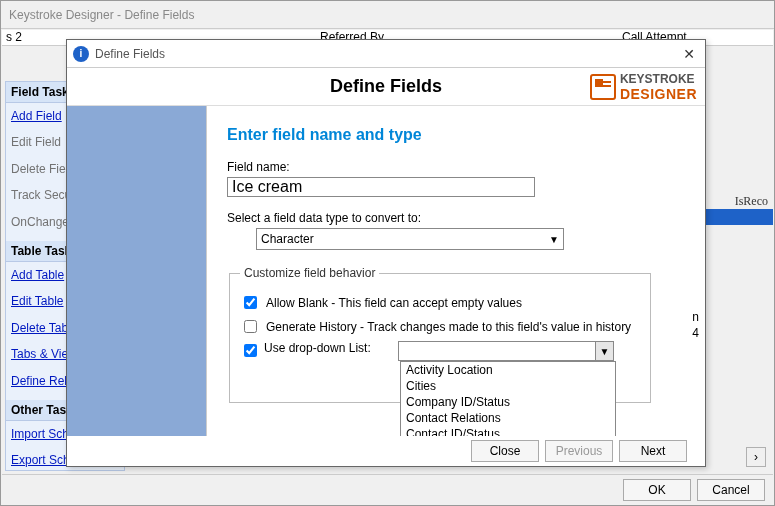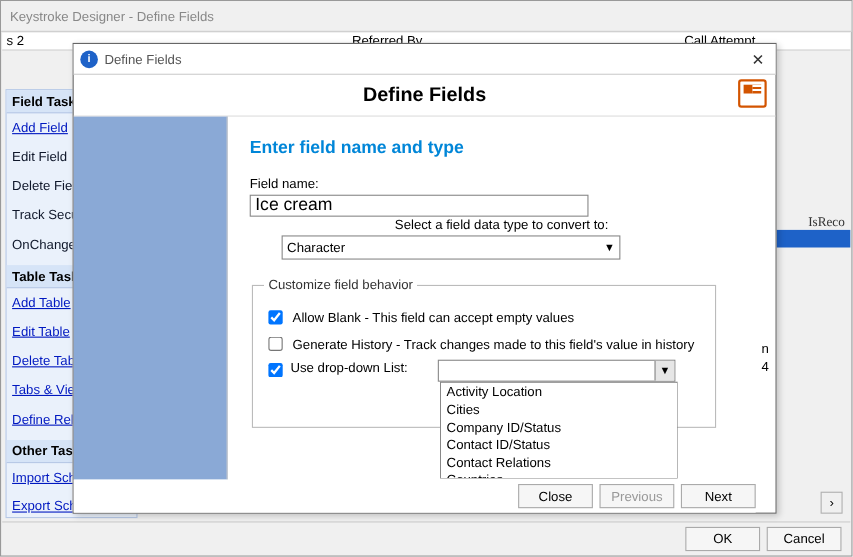--- a/index.html
+++ b/index.html
@@ -32,21 +32,21 @@
   }
   .side-hdr {
     background: #d6e4f7; font-weight: bold; padding: 3px 5px; border-bottom: 1px solid #b8c9e6;
   }
   .side-link {
     padding: 3px 5px; color: #0018c0; text-decoration: underline; cursor: pointer;
     white-space: nowrap; overflow: hidden;
     line-height: 1.7;
   }
   .side-plain {
-    padding: 3px 5px; text-decoration: none; color: #0f172a; white-space: nowrap; overflow:hidden;
+    padding: 3px 5px; text-decoration: none; color: #737373; white-space: nowrap; overflow:hidden;
     line-height: 1.7;
   }
   .right-label {
     position: absolute; right: 6px; top: 193px; font-size: 12px; color: #333; font-family: Liberation Serif, serif;
   }
   .right-strip {
     position: absolute; right: 1px; top: 208px; width: 70px; height: 16px; background: #1e62c8;
   }
   .bottom-bar {
     position: absolute; left: 1px; right: 1px; bottom: 1px; height: 30px;
@@ -204,32 +204,36 @@
     <div class="dlg-title">
       <span class="ico">i</span>
       <span>Define Fields</span>
       <span class="dlg-close">✕</span>
     </div>
 
     <div class="dlg-header">
       <h1>Define Fields</h1>
       <div class="brand">
         <div class="brand-ico"></div>
+        <div>
+          <div class="light">KEYSTROKE</div>
+          <div class="main">DESIGNER</div>
+        </div>
       </div>
     </div>
 
     <div class="dlg-body">
       <div class="dlg-left"></div>
       <div class="dlg-main">
         <div class="section-h2">Enter field name and type</div>
 
         <label class="lbl">Field name:</label>
         <input class="txt" type="text" value="Ice cream" style="">
 
-        <label class="lbl" style="margin-top:0;text-align:center;">Select a field data type to convert to:</label>
+        <label class="lbl" style="margin-top:14px;">Select a field data type to convert to:</label>
         <div style="position:relative;width:324px;padding-left:29px;">
           <div class="sel" style="display:flex;align-items:center;padding:0 4px;justify-content:space-between;">
             <span>Character</span>
             <span style="font-size:10px;">▼</span>
           </div>
         </div>
 
         <fieldset class="behav">
           <legend>Customize field behavior</legend>
 
@@ -244,22 +248,22 @@
           <div class="chk-row combo-wrap">
             <input type="checkbox" id="cb3" checked="" style="">
             <label for="cb3" style="width:130px;">Use drop-down List:</label>
             <div class="dd-select">
               <div class="dd-arrow">▼</div>
             </div>
             <div class="dd-list" id="dd-list">
                 <div class="dd-item">Activity Location</div>
                 <div class="dd-item">Cities</div>
                 <div class="dd-item">Company ID/Status</div>
+                <div class="dd-item">Contact Relations</div>
                 <div class="dd-item">Contact ID/Status</div>
-                <div class="dd-item">Contact Relations</div>
                 <div class="dd-item">Countries</div>
                 <div class="dd-item">Departments</div>
               </div>
           </div>
         </fieldset>
 
         
         <span style="position:absolute;right:6px;top:204px;">n</span>
         <span style="position:absolute;right:6px;top:220px;">4</span>
       </div>

